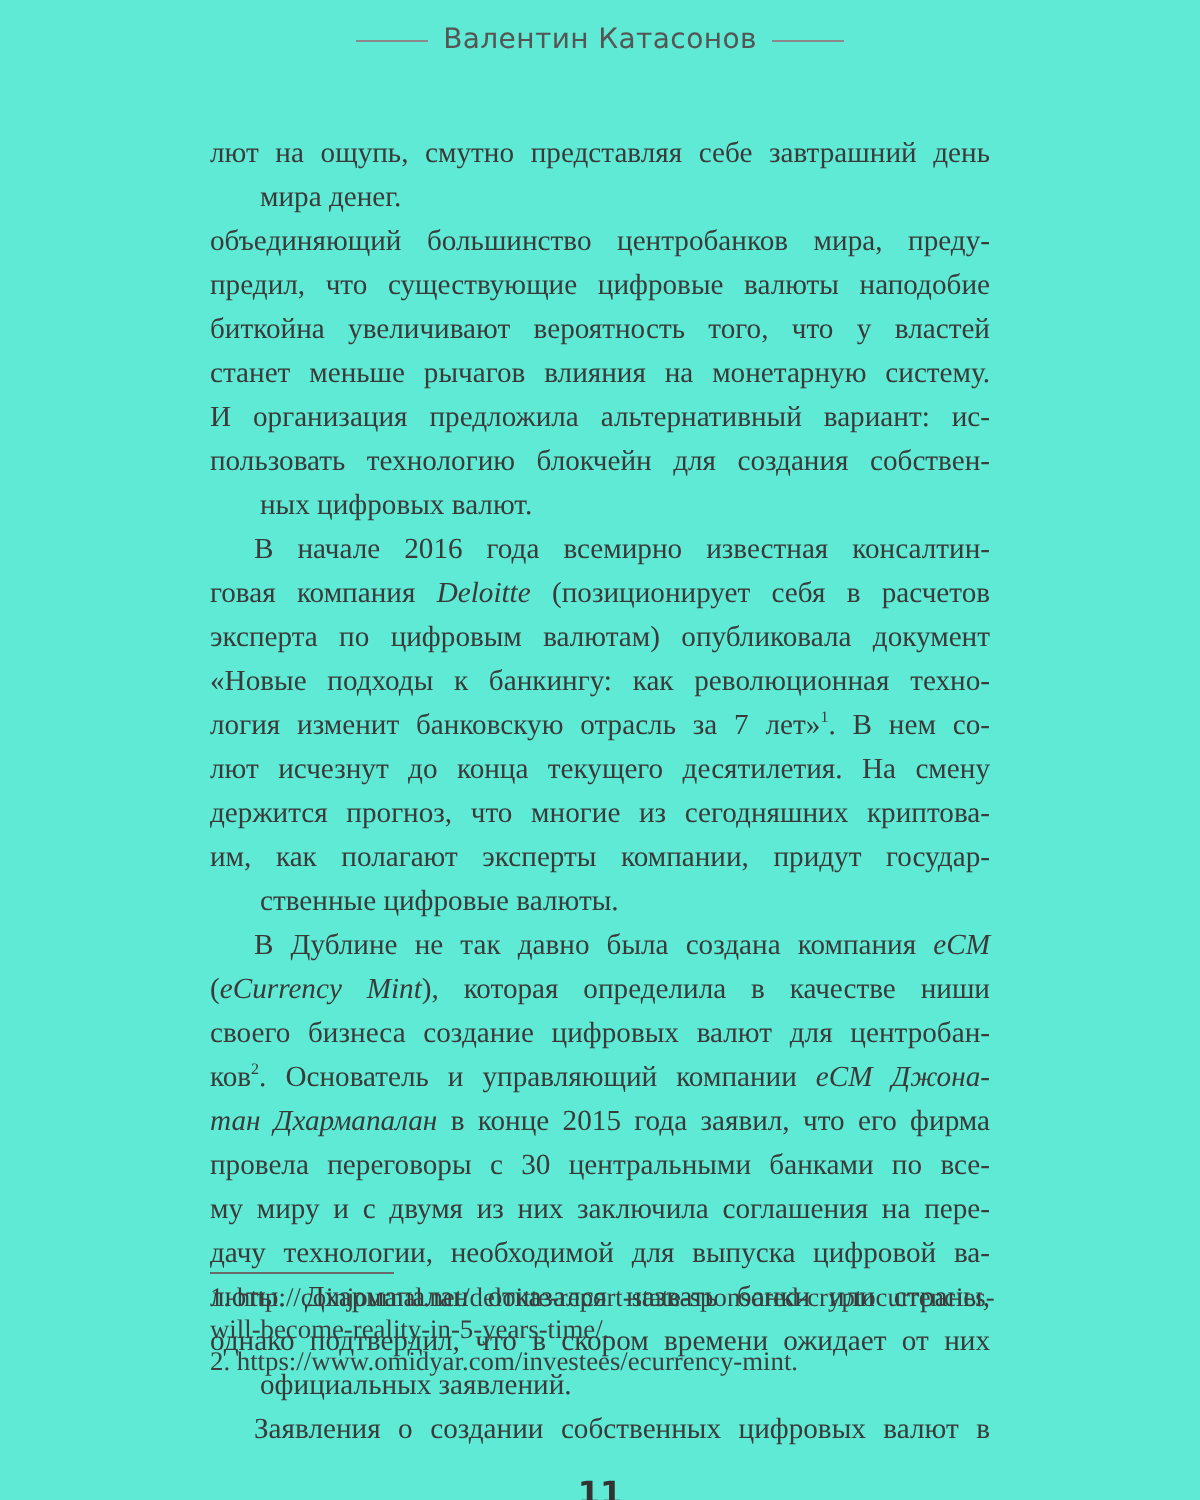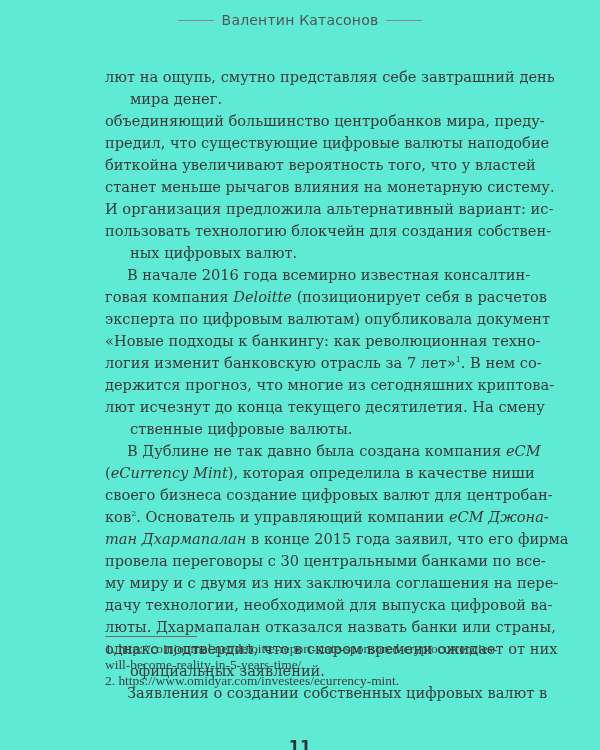--- a/index.html
+++ b/index.html
@@ -12,21 +12,21 @@
       font-family: "DejaVu Sans", sans-serif; font-size: 14px; color: #555555;
       letter-spacing: 0.2px;
     }
     .running-head .rule { display: inline-block; width: 36px; height: 1px; background: #8a8a8a; margin: 0 8px; }
 
     .body-text {
       position: absolute; left: 105px; top: 66px; width: 390px;
       font-family: "DejaVu Serif", serif; font-size: 14.6px; line-height: 22px;
       color: #3a3a3a;
     }
-    .line { display: block; white-space: nowrap; text-align: justify; text-align-last: justify; height: 22px; }
+    .line { display: block; white-space: nowrap; text-align: justify; text-align-last: justify; height: 22px; font-family: Liberation Serif, serif; }
     .line.last { text-align-last: left; margin-left: 25px; }
     .line.indent { padding-left: 22px; }
     .line i { font-style: italic; }
     sup { font-size: 8px; line-height: 0; vertical-align: super; }
 
     .fn-rule { position: absolute; left: 105px; top: 636px; width: 92px; height: 1px; background: #6a6a6a; }
     .footnotes {
       position: absolute; left: 105px; top: 641px; width: 400px;
       font-family: "Liberation Serif", serif; font-size: 13.4px; line-height: 16px; color: #3e3e3e;
     }
@@ -56,22 +56,23 @@
       <span class="line"><span>биткойна увеличивают вероятность того, что у властей</span></span>
       <span class="line"><span>станет меньше рычагов влияния на монетарную систему.</span></span>
       <span class="line"><span>И организация предложила альтернативный вариант: ис-</span></span>
       <span class="line"><span>пользовать технологию блокчейн для создания собствен-</span></span>
       <span class="line last"><span>ных цифровых валют.</span></span>
       <span class="line indent"><span>В начале 2016 года всемирно известная консалтин-</span></span>
       <span class="line"><span>говая компания </span><i>Deloitte</i><span> (позиционирует себя в расчетов</span></span>
       <span class="line"><span>эксперта по цифровым валютам) опубликовала документ</span></span>
       <span class="line"><span>«Новые подходы к банкингу: как революционная техно-</span></span>
       <span class="line"><span>логия изменит банковскую отрасль за 7 лет»</span><sup>1</sup><span>. В нем со-</span></span>
+      <span class="line"><span>лют исчезнут до конца текущего десятилетия. На смену</span></span>
       <span class="line"><span>держится прогноз, что многие из сегодняшних криптова-</span></span>
-      <span class="line"><span>лют исчезнут до конца текущего десятилетия. На смену</span></span>
+      <span class="line"><span>им, как полагают эксперты компании, придут государ-</span></span>
       <span class="line last"><span>ственные цифровые валюты.</span></span>
       <span class="line indent"><span>В Дублине не так давно была создана компания </span><i>eCM</i></span>
       <span class="line"><span>(</span><i>eCurrency Mint</i><span>), которая определила в качестве ниши</span></span>
       <span class="line"><span>своего бизнеса создание цифровых валют для центробан-</span></span>
       <span class="line"><span>ков</span><sup>2</sup><span>. Основатель и управляющий компании </span><i>eCM Джона-</i></span>
       <span class="line"><i>тан Дхармапалан</i><span> в конце 2015 года заявил, что его фирма</span></span>
       <span class="line"><span>провела переговоры с 30 центральными банками по все-</span></span>
       <span class="line"><span>му миру и с двумя из них заключила соглашения на пере-</span></span>
       <span class="line"><span>дачу технологии, необходимой для выпуска цифровой ва-</span></span>
       <span class="line"><span>люты. Дхармапалан отказался назвать банки или страны,</span></span>

